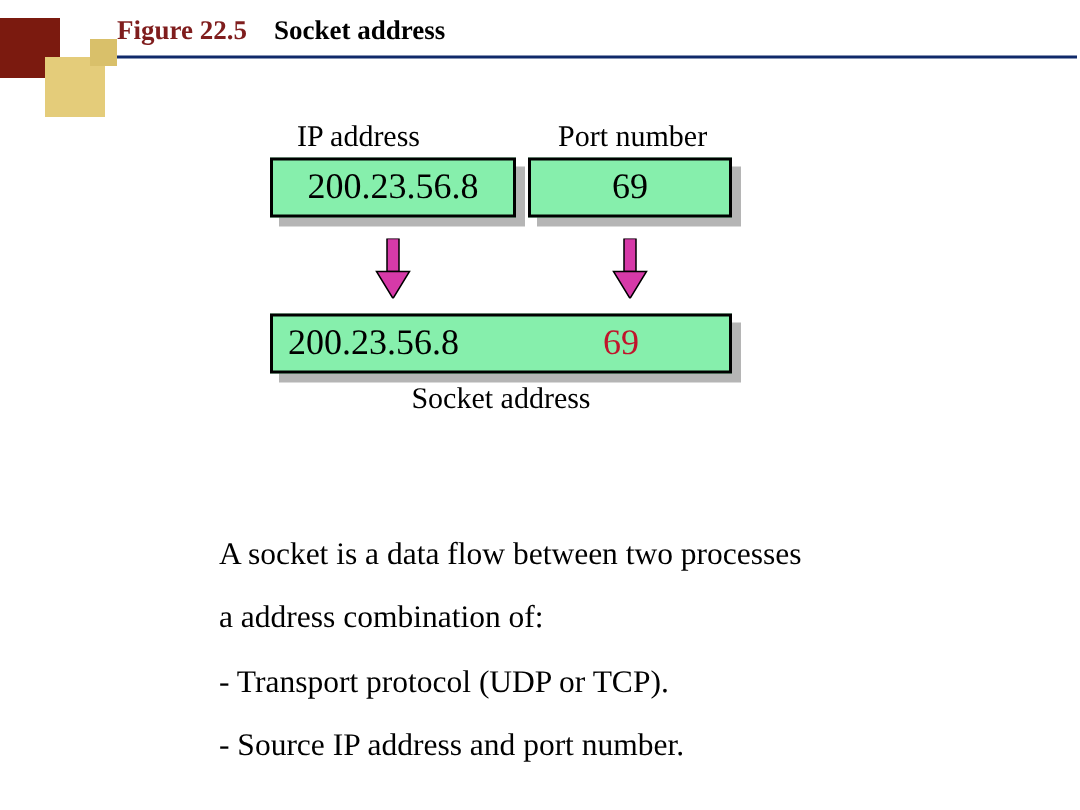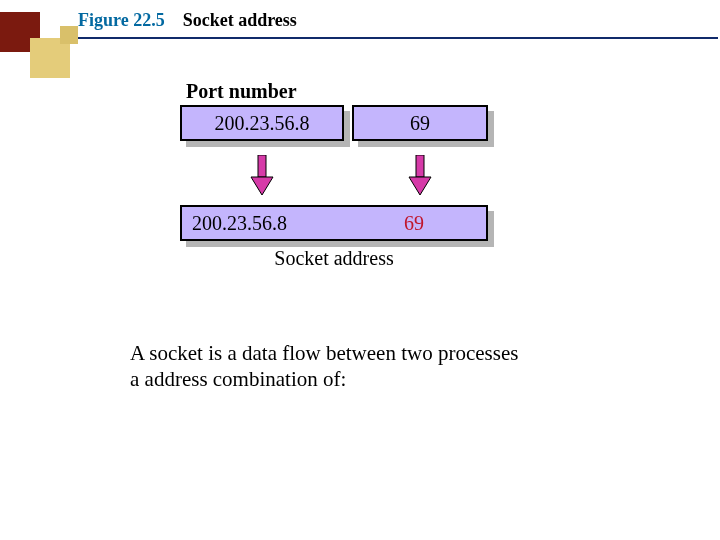--- a/index.html
+++ b/index.html
@@ -48,21 +48,21 @@
   .header {
     position: absolute;
     left: 78px;
     top: 10px;
     right: 10px;
   }
   .figno {
     font-family: 'Times New Roman', Georgia, serif;
     font-weight: bold;
     font-size: 18px;
-    color: #0369a1;
+    color: #7f1d1d;
   }
   .figtitle {
     font-family: 'Times New Roman', Georgia, serif;
     font-weight: bold;
     font-size: 18px;
     color: #000;
     margin-left: 14px;
   }
   .hrule {
     margin-top: 6px;
@@ -82,43 +82,43 @@
   .toplabels {
     display: flex;
     gap: 8px;
   }
   .lbl {
     flex: 0 0 auto;
     text-align: center;
     font-size: 20px;
   }
   .lbl-ip   { width: 160px; text-align: left; padding-left: 18px; }
-  .lbl-port { width: 140px; text-align: left; padding-left: 6px; font-weight: bold; }
+  .lbl-port { width: 140px; text-align: left; padding-left: 6px; }
 
   .row {
     display: flex;
     gap: 8px;
     margin-top: 2px;
   }
   .cellwrap {
     position: relative;
   }
   .shadow {
     position: absolute;
     top: 6px; left: 6px;
     right: -6px; bottom: -6px;
     background: #b5b5b5;
     z-index: 0;
   }
   .cell {
     position: relative;
     z-index: 1;
     border: 2px solid #000;
-    background: #c4b5fd;
-    font-size: 20px;
+    background: #86efac;
+    font-size: 24px;
     line-height: 1;
     padding: 6px 10px;
     text-align: center;
   }
   .w-ip   { width: 140px; }
   .w-port { width: 112px; }
 
   .arrowpair {
     display: flex;
     gap: 8px;
@@ -165,40 +165,41 @@
   
   .bodytext {
     position: absolute;
     left: 130px;
     top: 340px;
     width: 430px;
     font-family: 'Times New Roman', Georgia, serif;
     font-size: 21px;
     line-height: 1.25;
   }
-  .bodytext p { margin: 0; }
+  .bodytext p { margin: 16px; }
 </style>
 </head>
 <body>
 
 <div class="deco">
   <div class="sq-big"></div>
   <div class="sq-mid"></div>
   <div class="sq-sm"></div>
 </div>
 
 <div class="header">
   <span class="figno">Figure 22.5</span>
   <span class="figtitle">Socket address</span>
   <div class="hrule"></div>
 </div>
 
 <div class="diagram">
 
   <div class="toplabels">
+    <div class="lbl lbl-ip">IP address</div>
     <div class="lbl lbl-port">Port number</div>
   </div>
 
   <div class="row">
     <div class="cellwrap">
       <div class="shadow"></div>
       <div class="cell w-ip">200.23.56.8</div>
     </div>
     <div class="cellwrap">
       <div class="shadow"></div>
@@ -232,13 +233,15 @@
       <span class="part-port">69</span>
     </div>
   </div>
 
   <div class="socketlabel">Socket address</div>
 </div>
 
 <div class="bodytext">
   <p>A socket is a data flow between two processes</p>
   <p>a address combination of:</p>
+  <p>- Transport protocol (UDP or TCP).</p>
+  <p>- Source IP address and port number.</p>
 </div>
 
 </body></html>

